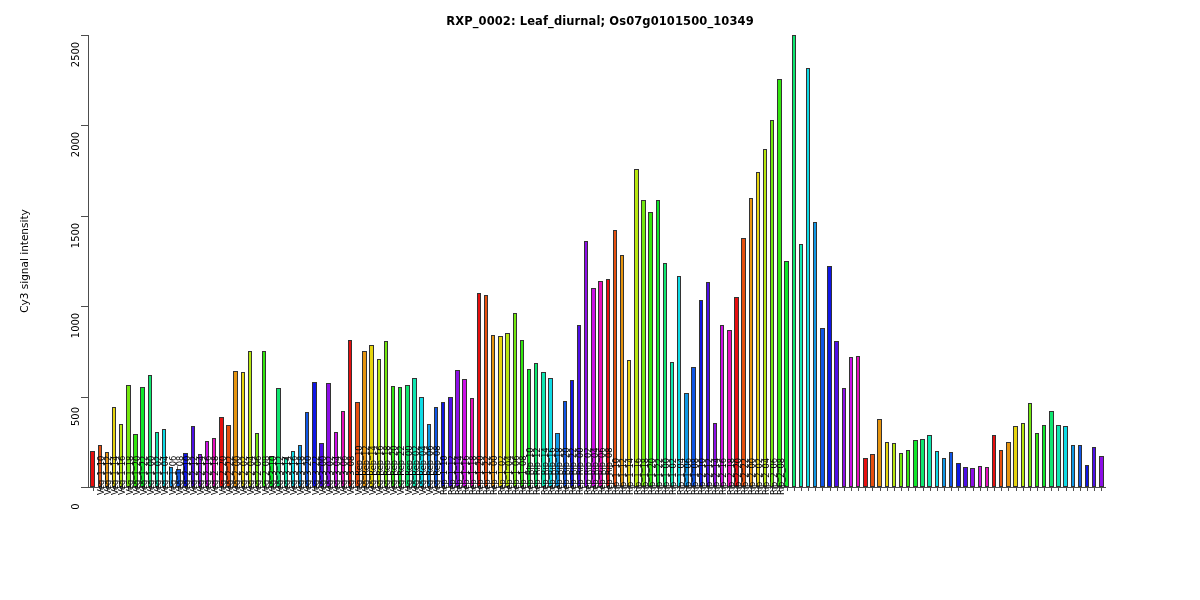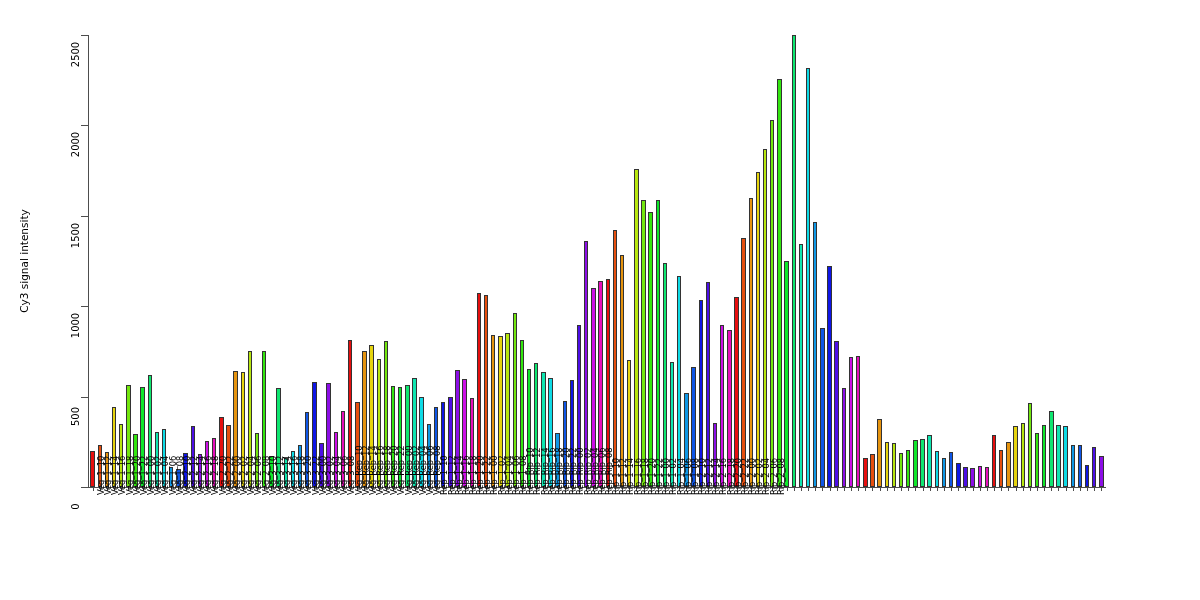--- a/index.html
+++ b/index.html
@@ -47,20 +47,21 @@
     transform:rotate(-90deg);
     transform-origin:left top;
     letter-spacing:-0.1px;
   }
 </style>
 </head>
 <body>
 
 <div id="root">
 
+  <div id="chart-title">RXP_0002: Leaf_diurnal; Os07g0101500_10349</div>
 
   <div id="ylabel">Cy3 signal intensity</div>
 
   <div id="yaxis-line"></div>
   <div id="xaxis-line"></div>
 
   <div id="yticks">
       <div class="ytick" style="top: 487px;"></div>
       <div class="ytick-label" style="width: 40px; left: 35px; top: 481px;">0</div>
       <div class="ytick" style="top: 396.6px;"></div>

